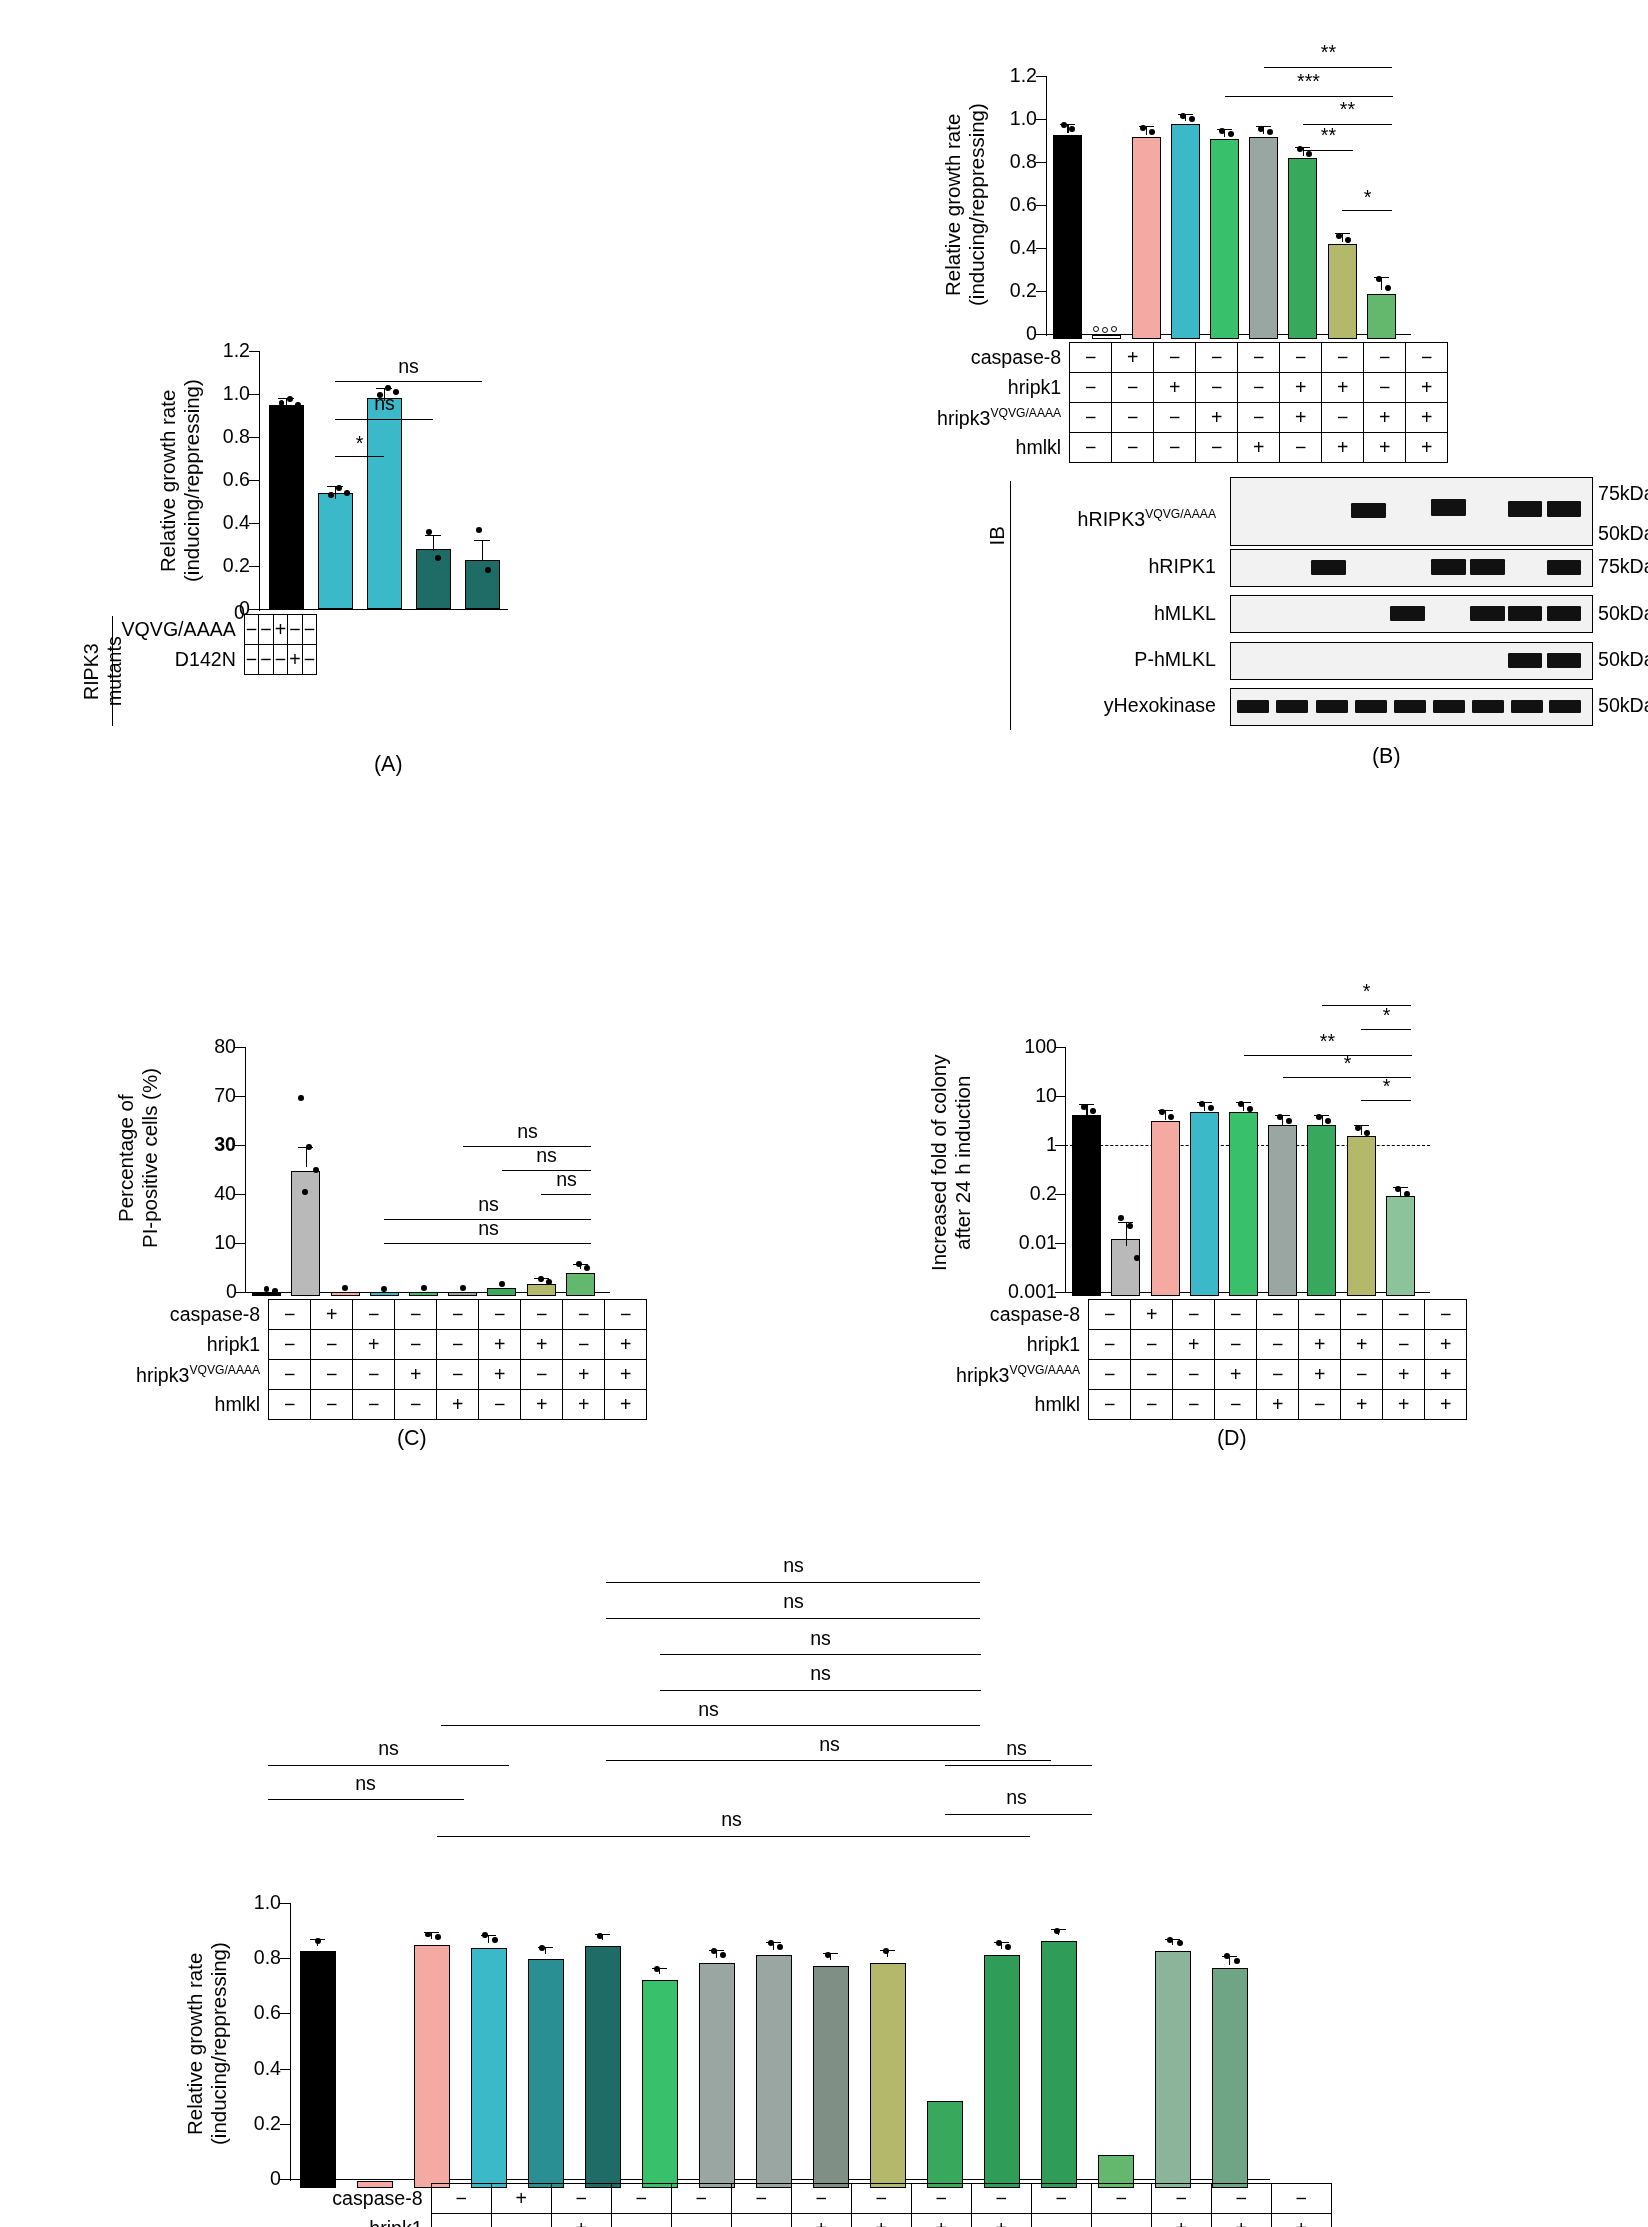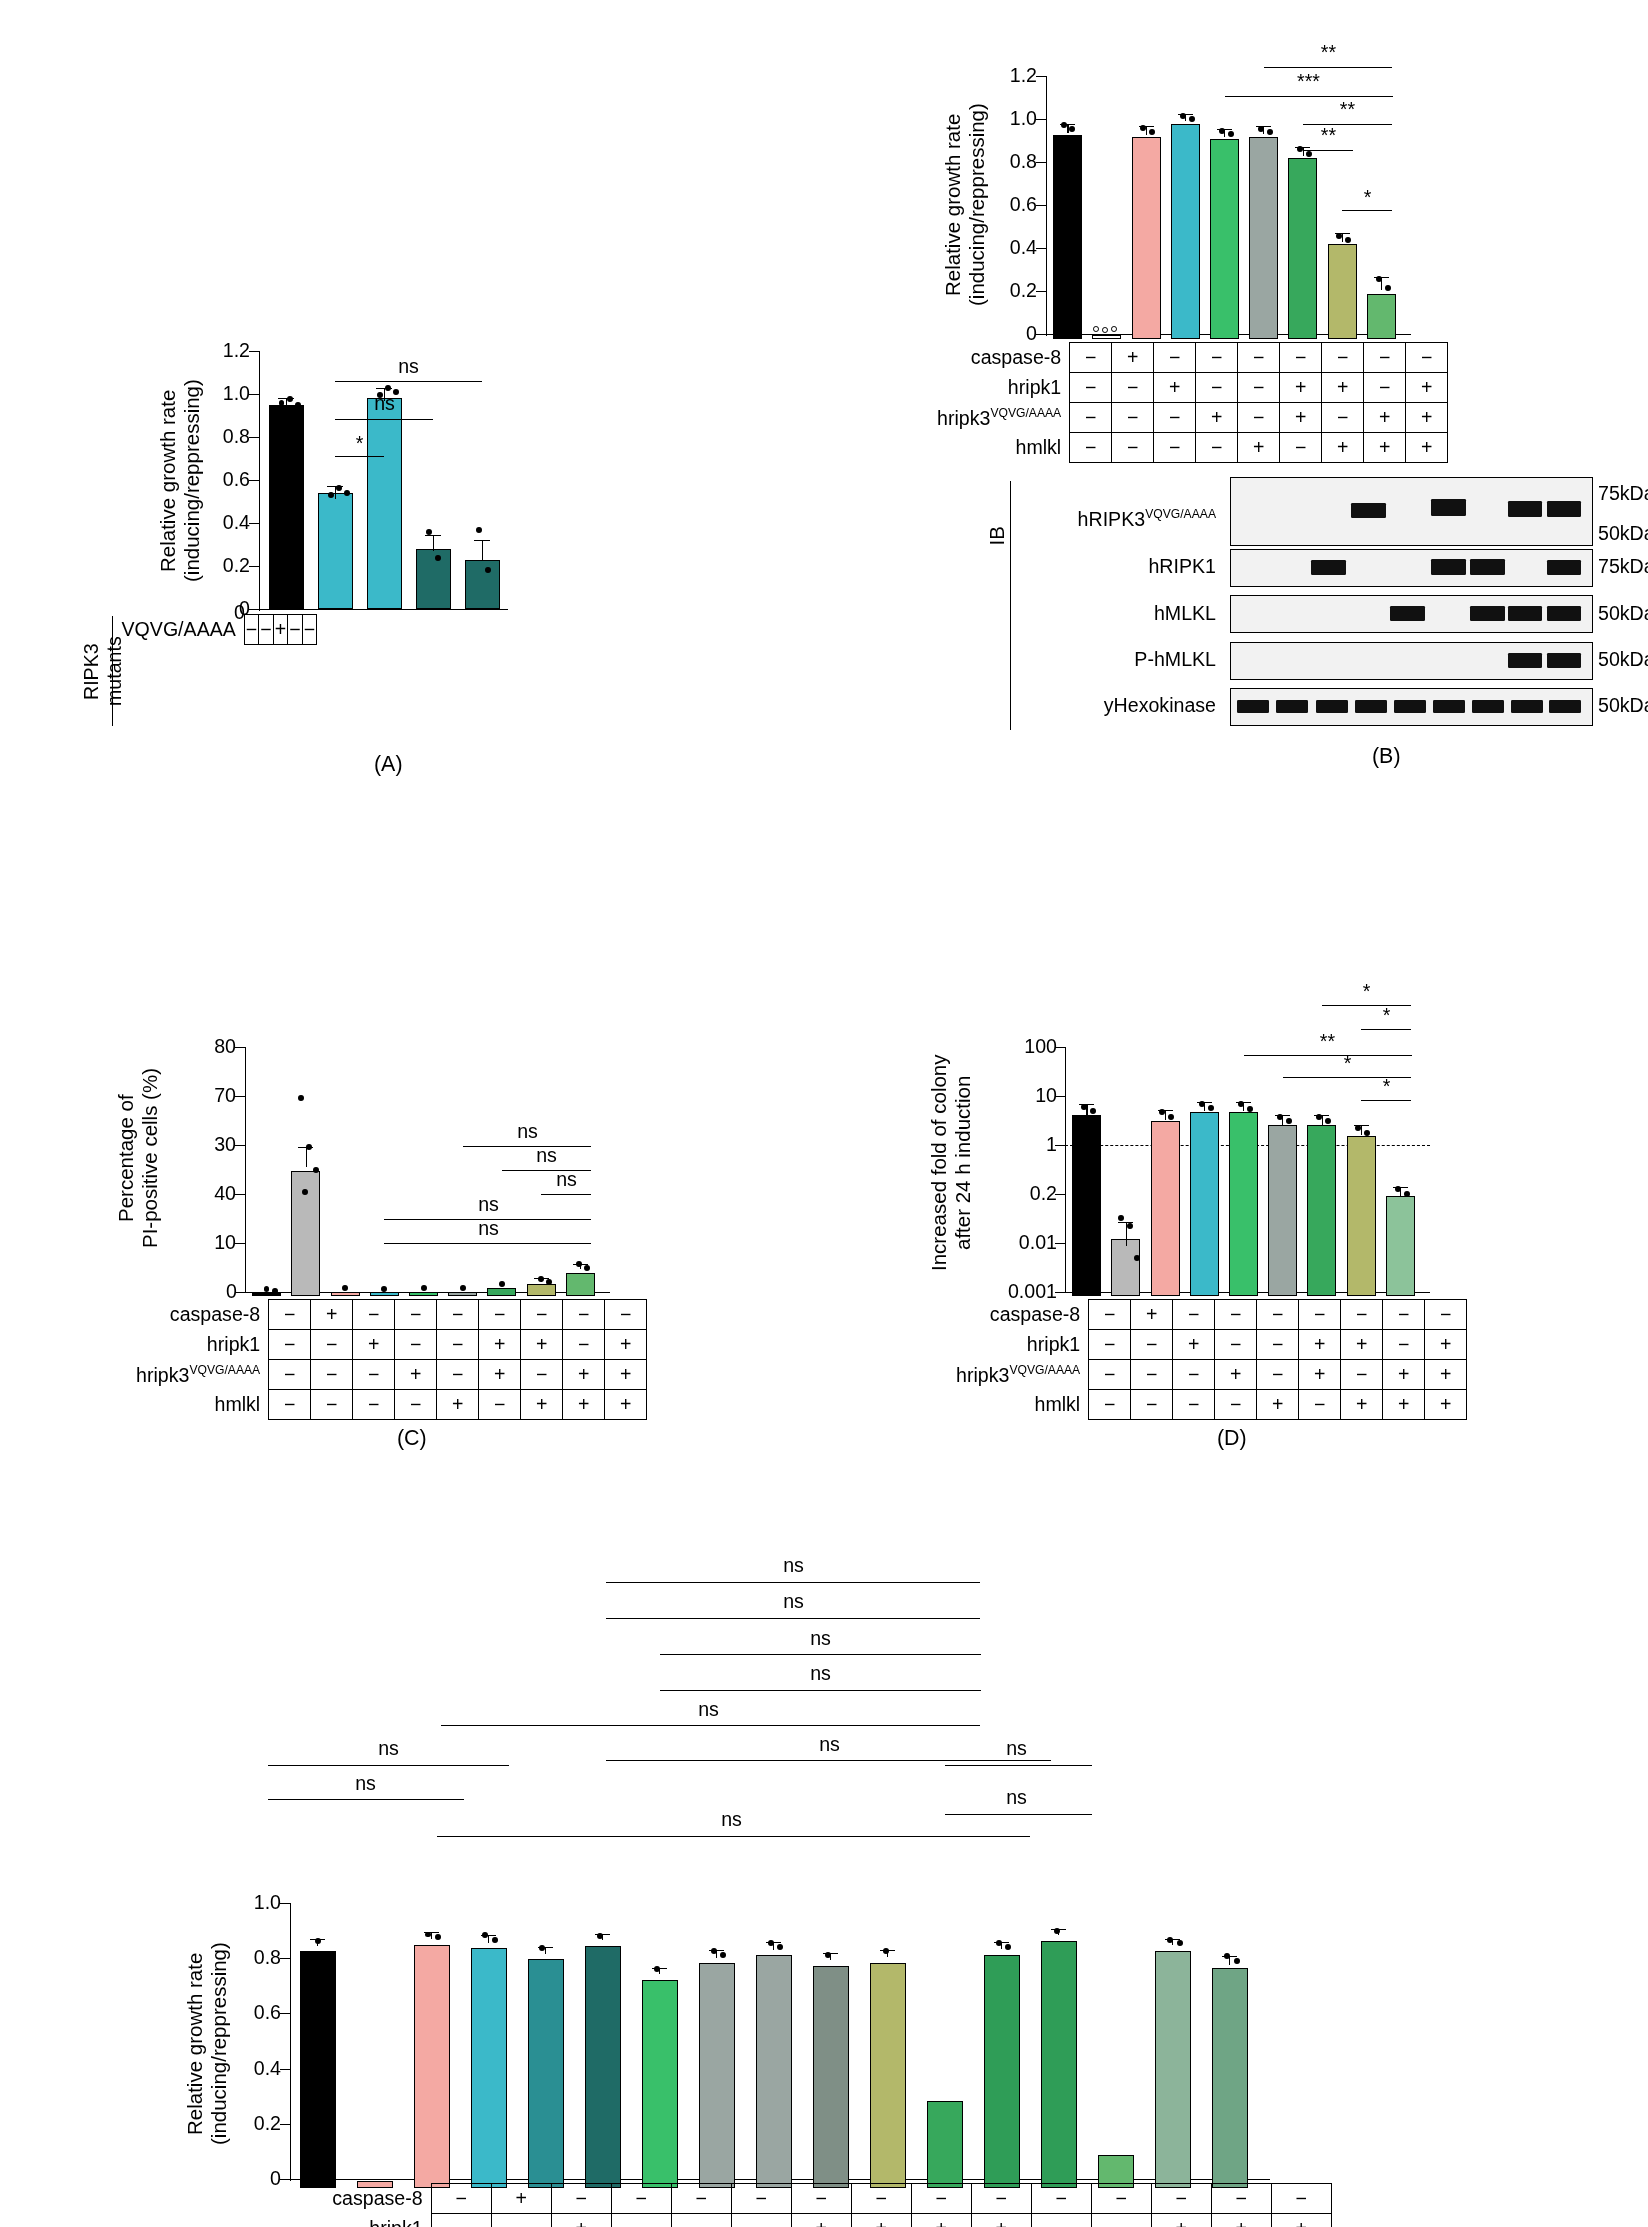--- a/index.html
+++ b/index.html
@@ -105,20 +105,28 @@
     <table class="tbl" style="left:4.5px;top:365px;">
       <tbody>
       <tr>
         <td class="rowlab">VQVG/AAAA</td>
         <td>−</td>
         <td>−</td>
         <td>+</td>
         <td>−</td>
         <td>−</td>
       </tr>
+      <tr>
+        <td class="rowlab">D142N</td>
+        <td>−</td>
+        <td>−</td>
+        <td>−</td>
+        <td>+</td>
+        <td>−</td>
+      </tr>
     </tbody>
       </table>
 
     <div class="vline" style="left:-4.5px;top:367px;height:110px;"></div>
     <div class="ylabel" style="left:-36px;top:367px;height:111px;width:27px;font-size:19.6px;">RIPK3 mutants</div>
 
     <div class="caption" style="left:258px;top:503px;">(A)</div>
   </div>
 
   <div class="panel" style="left:891px;top:27px;width:731px;height:864px;">
@@ -321,21 +329,21 @@
       <div class="axisline" style="left:0;top:0;width:1.3px;height:246px;"></div>
       <div class="axisline" style="left:0;top:245px;width:365px;height:1.3px;"></div>
 
       <div class="tickmark" style="left:-9.8px;top:245px;width:9.8px;"></div>
       <div class="tick" style="left:-53px;top:233px;width:45px;">0</div>
       <div class="tickmark" style="left:-9.8px;top:196px;width:9.8px;"></div>
       <div class="tick" style="left:-67px;top:184px;width:58px;">10</div>
       <div class="tickmark" style="left:-9.8px;top:147px;width:9.8px;"></div>
       <div class="tick" style="left:-67px;top:135px;width:58px;">40</div>
       <div class="tickmark" style="left:-9.8px;top:98px;width:9.8px;"></div>
-      <div class="tick" style="left:-67px;top:86px;width:58px;">30</div>
+      <div class="tick" style="left:-67px;top:86px;width:58px;font-weight:bold;">30</div>
       <div class="tickmark" style="left:-9.8px;top:49px;width:9.8px;"></div>
       <div class="tick" style="left:-67px;top:37px;width:58px;">70</div>
       <div class="tickmark" style="left:-9.8px;top:0px;width:9.8px;"></div>
       <div class="tick" style="left:-67px;top:-12px;width:58px;">80</div>
 
       <div class="bar" style="left:7.1px;width:29px;height:4px;background:#000000;"></div>
       <div class="bar" style="left:46px;width:29px;height:125px;background:#b9b9b9;"></div>
       <div class="bar" style="left:86px;width:29px;height:4.5px;background:#f4a9a3;"></div>
       <div class="bar" style="left:125px;width:29px;height:3.6px;background:#3bb9c9;"></div>
       <div class="bar" style="left:164px;width:29px;height:4px;background:#39c06a;"></div>

